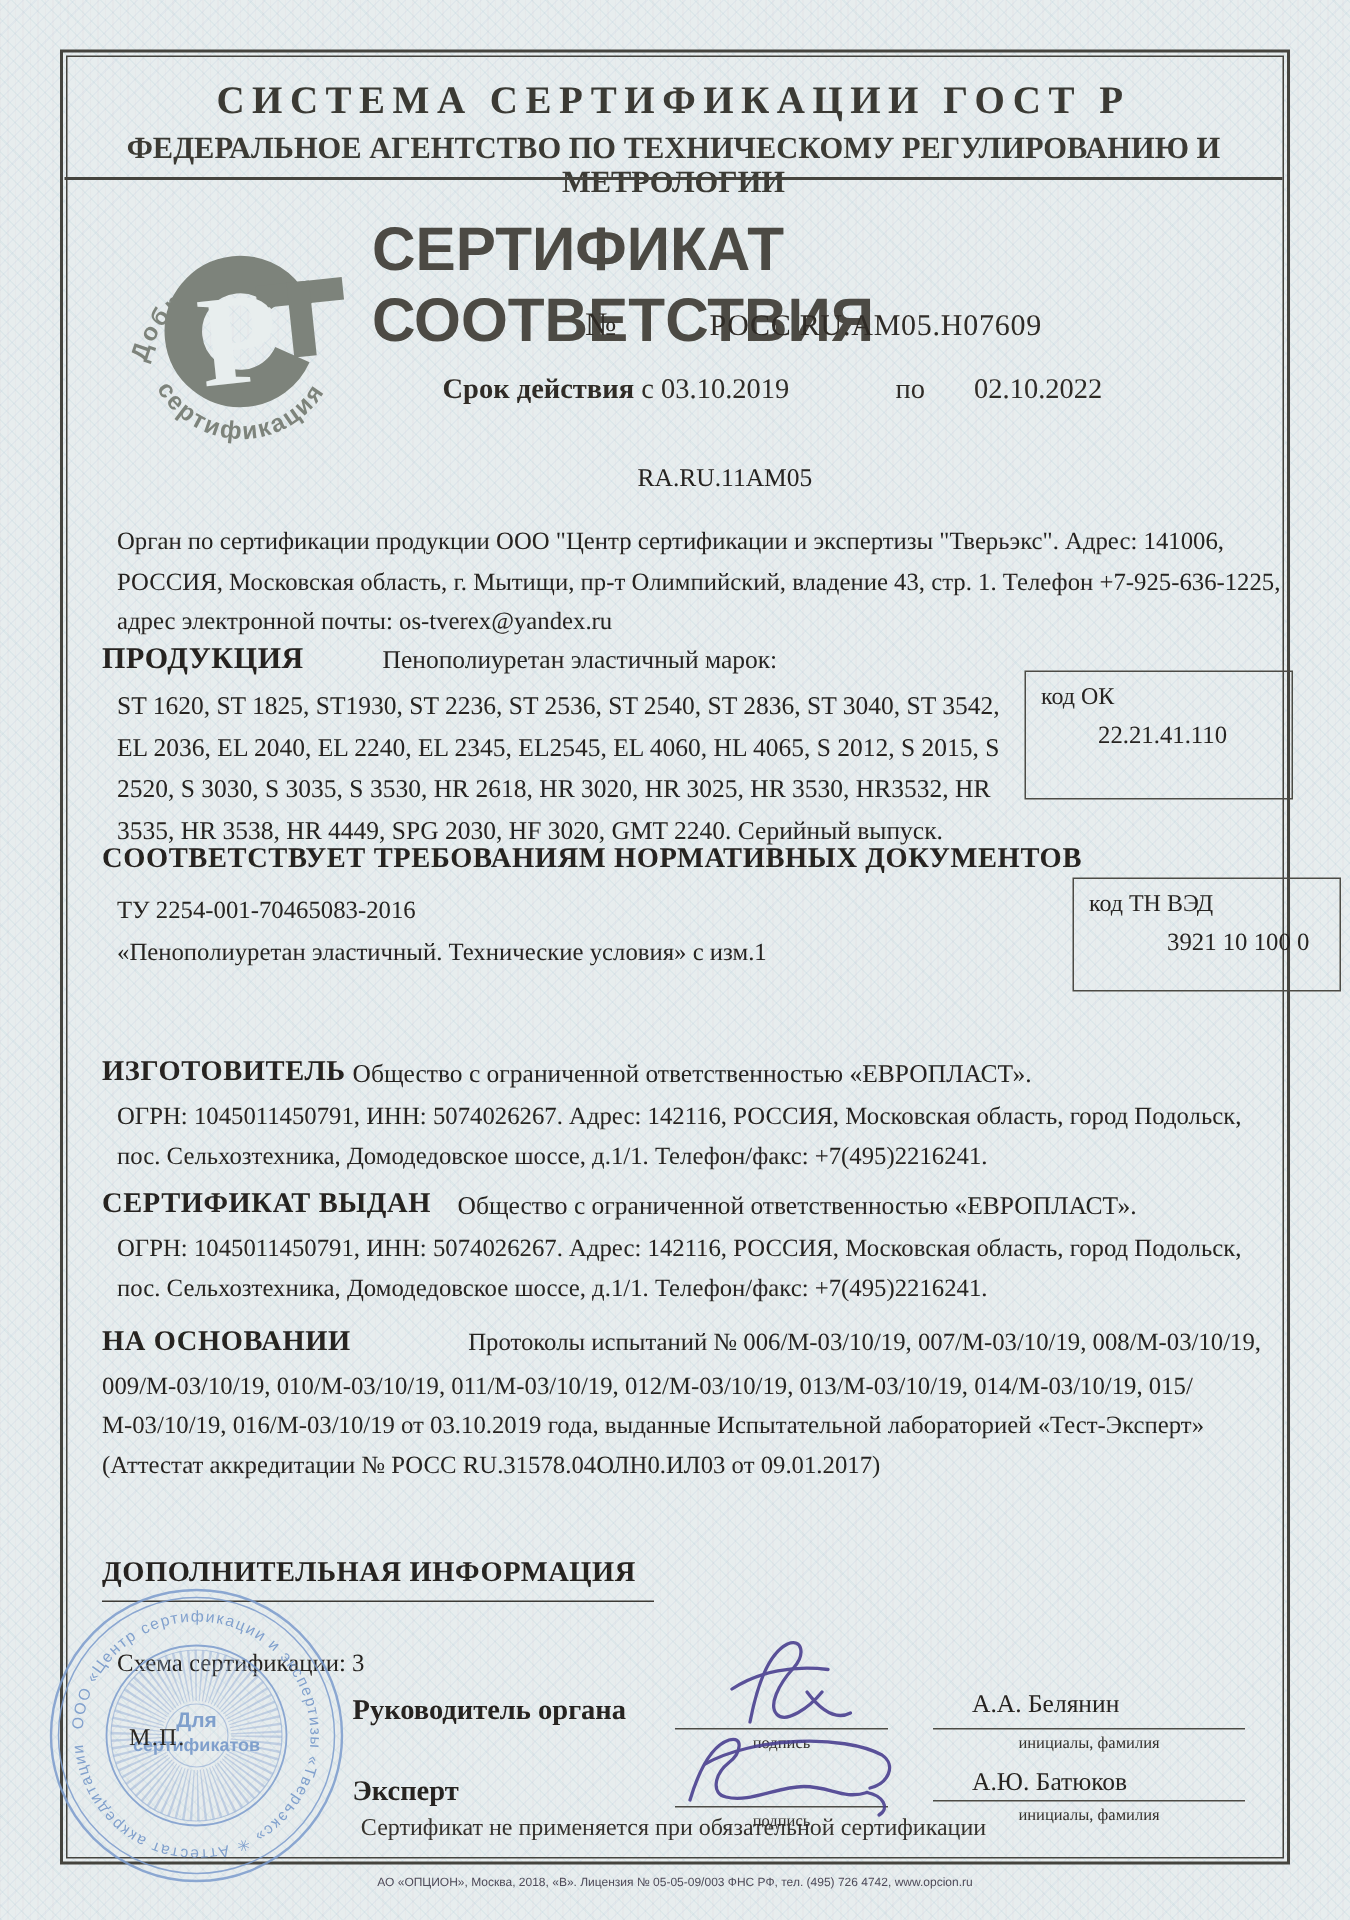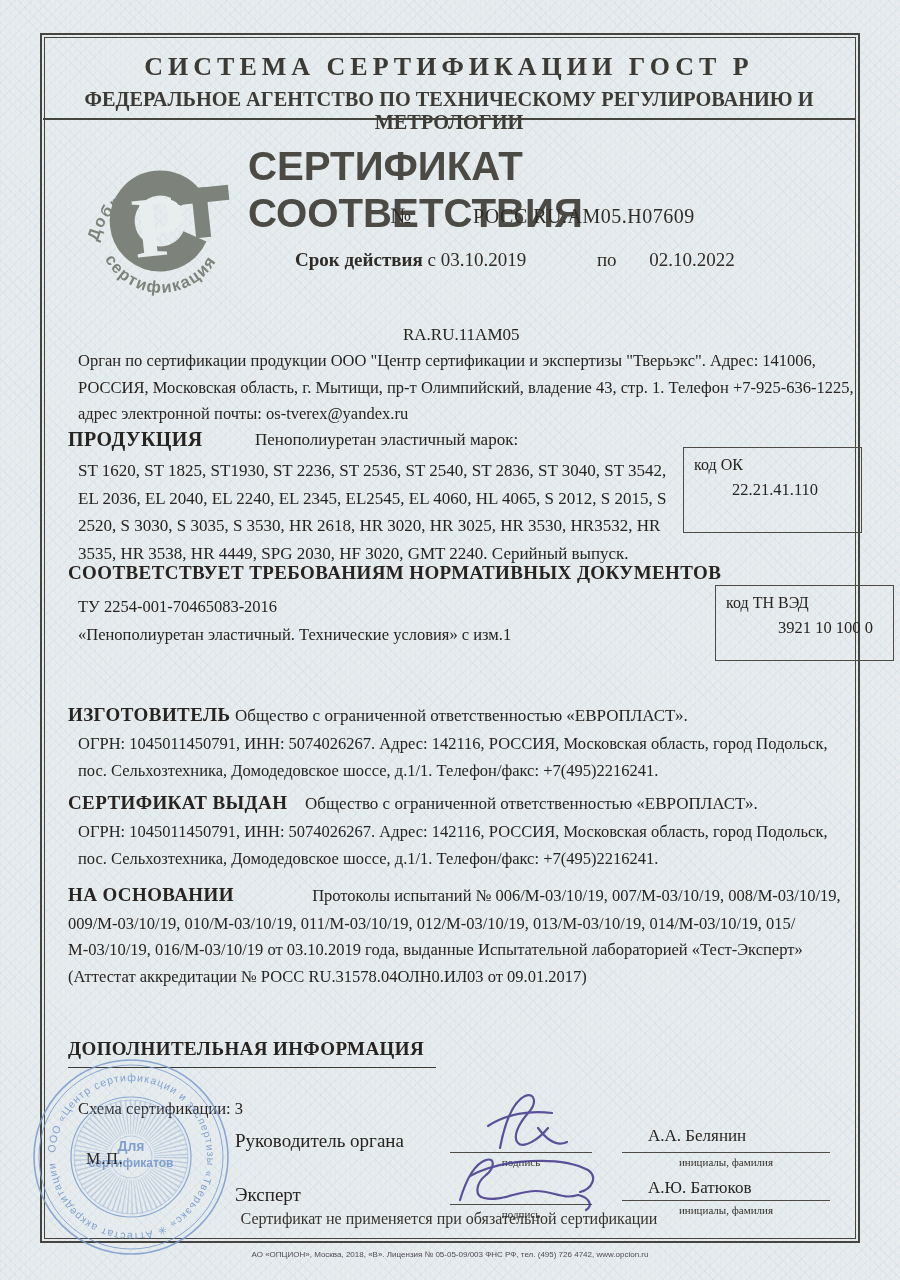--- a/index.html
+++ b/index.html
@@ -38,21 +38,21 @@
   .blank-no .digits{
     font-family:"DejaVu Sans Mono","Liberation Mono",monospace;
     font-size:31px;color:#c9413a;letter-spacing:2px;margin-left:8px;}
   .sec-head{font-weight:bold;font-size:19px;color:#262320;letter-spacing:.4px;}
   .body-txt{font-size:16.5px;line-height:1.62;color:#262320;}
   .inline-val{font-size:17px;color:#262320;}
   .code-box{border:1.4px solid #4c4b45;color:#262320;}
   .code-box .cb-label{font-size:16px;padding:8px 0 0 10px;}
   .code-box .cb-value{font-size:16.5px;padding:6px 0 0 48px;}
   .underlined{border-bottom:1.6px solid #3c3a35;padding-bottom:7px;}
-  .sig-label{font-weight:normal;font-size:19px;color:#262320;}
+  .sig-label{font-weight:bold;font-size:19px;color:#262320;}
   .sig-line{border-top:1.6px solid #4c4b45;}
   .sig-caption{font-size:11px;color:#33302c;text-align:center;}
   .sig-name{font-size:17px;color:#262320;}
   .footer-note{left:43px;top:1210px;width:812px;text-align:center;font-size:16px;color:#35322d;}
   .print-info{left:0;top:1250px;width:900px;text-align:center;
     font-family:"Liberation Sans","DejaVu Sans",sans-serif;font-size:8px;color:#4e4a58;}
   .stamp-wrap{left:28px;top:1054px;width:212px;height:212px;opacity:.85;pointer-events:none;}
   .mp{left:86px;top:1150px;font-size:16px;color:#2a2722;letter-spacing:1px;}
   .logo-wrap{left:70px;top:134px;width:180px;height:170px;transform:rotate(-6deg);}
   .sig-ink{left:0;top:0;width:900px;height:1280px;pointer-events:none;}
@@ -97,21 +97,21 @@
 
   <div class="abs validity">
     <span class="lbl">Срок действия</span>
     <span>с</span>
     <span>03.10.2019</span>
     <span class="to-lbl">по</span>
     <span class="to-date">02.10.2022</span>
   </div>
 
 
-  <div class="abs inline-val" style="left:403px;top:309px;margin-top:16px;">RA.RU.11AM05</div>
+  <div class="abs inline-val" style="left:425px;top:309px;">RA.RU.11AM05</div>
   <div class="abs body-txt" style="left:78px;top:348px;width:782px;">Орган по сертификации продукции ООО "Центр сертификации и экспертизы "Тверьэкс". Адрес: 141006, РОССИЯ, Московская область, г. Мытищи, пр-т Олимпийский, владение 43, стр. 1. Телефон +7-925-636-1225, адрес электронной почты: os-tverex@yandex.ru</div>
 
   <div class="abs sec-head" style="left:68px;top:428px;font-size:20px;">ПРОДУКЦИЯ</div>
   <div class="abs inline-val" style="left:255px;top:430px;">Пенополиуретан эластичный марок:</div>
   <div class="abs body-txt" style="left:78px;top:457px;width:598px;font-size:17px;">ST 1620, ST 1825, ST1930, ST 2236, ST 2536, ST 2540, ST 2836, ST 3040, ST 3542, EL 2036, EL 2040, EL 2240, EL 2345, EL2545, EL 4060, HL 4065, S 2012, S 2015, S 2520, S 3030, S 3035, S 3530, HR 2618, HR 3020, HR 3025, HR 3530, HR3532, HR 3535, HR 3538, HR 4449, SPG 2030, HF 3020, GMT 2240. Серийный выпуск.</div>
   <div class="abs code-box" style="left:683px;top:447px;width:177px;height:84px;">
     <div class="cb-label">код ОК</div>
     <div class="cb-value">22.21.41.110</div>
   </div>
 

